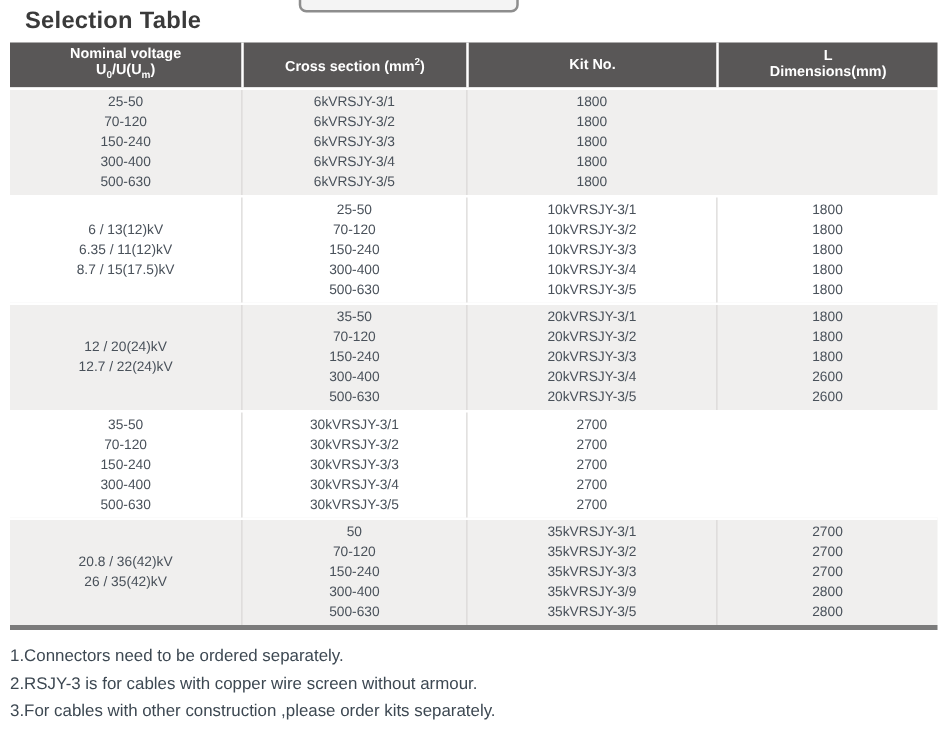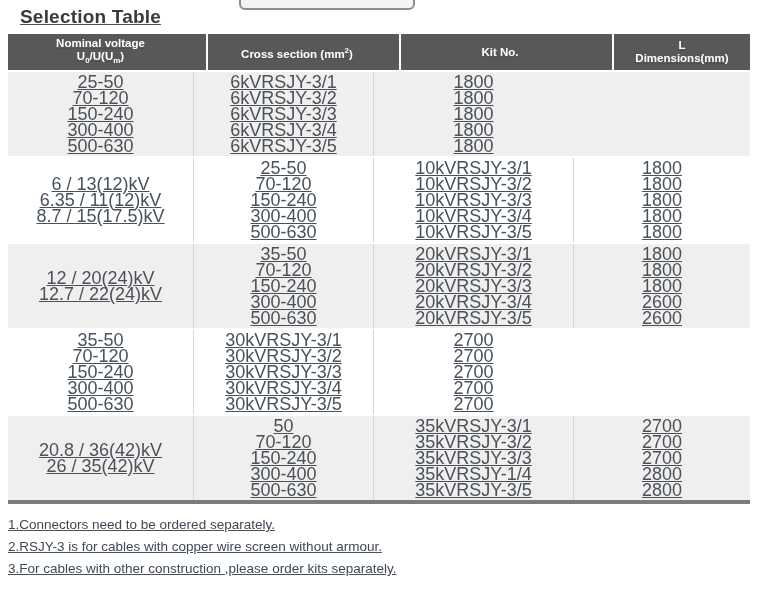--- a/index.html
+++ b/index.html
@@ -4,21 +4,21 @@
 <style>
   html, body { margin: 0; padding: 0; }
   body {
     width: 759px; height: 589px;
     background: #ffffff;
     font-family: "Liberation Sans", sans-serif;
     color: #49515a;
     position: relative;
     overflow: hidden;
   }
-  .page { position: relative; width: 759px; height: 511px; text-decoration: underline; }
+  .page { position: relative; width: 759px; height: 511px; }
 
   
   .partial-box {
     position: absolute;
     left: 239px; top: -10px;
     width: 172px; height: 16px;
     background: #f4f4f4;
     border: 2px solid #8d8d8d;
     border-radius: 6px;
   }
@@ -36,21 +36,20 @@
     margin: 2px 9px 0 8px;
     width: 742px;
   }
 
   .thead {
     display: grid;
     grid-template-columns: 185px 180px 200px 1fr;
     background: #595757;
     color: #ffffff;
     height: 36px;
-    gap: 13px;
   }
   .thead .hcell {
     display: flex;
     flex-direction: column;
     align-items: center;
     justify-content: center;
     font-size: 11.5px;
     font-weight: bold;
     line-height: 13px;
     text-align: center;
@@ -66,21 +65,21 @@
     border-top: 2px solid #ffffff;
     background: #ffffff;
   }
   .group.shade { background: #f0efee; }
   .cell {
     display: flex;
     flex-direction: column;
     align-items: center;
     justify-content: center;
     padding: 2px 0;
-    font-size: 18px;
+    font-size: 11px;
     line-height: 16px;
     text-align: center;
     color: #49515a;
   }
   .cell + .cell { border-left: 1px solid #d9d7d6; }
 
   .table-bottom-bar {
     height: 4px;
     background: #7b7b7b;
   }
@@ -231,21 +230,21 @@
             <div>50</div>
             <div>70-120</div>
             <div>150-240</div>
             <div>300-400</div>
             <div>500-630</div>
           </div>
           <div class="cell">
             <div>35kVRSJY-3/1</div>
             <div>35kVRSJY-3/2</div>
             <div>35kVRSJY-3/3</div>
-            <div>35kVRSJY-1/4</div>
+            <div>35kVRSJY-3/9</div>
             <div>35kVRSJY-3/5</div>
           </div>
           <div class="cell">
             <div>2700</div>
             <div>2700</div>
             <div>2700</div>
             <div>2800</div>
             <div>2800</div>
           </div>
         </div>

